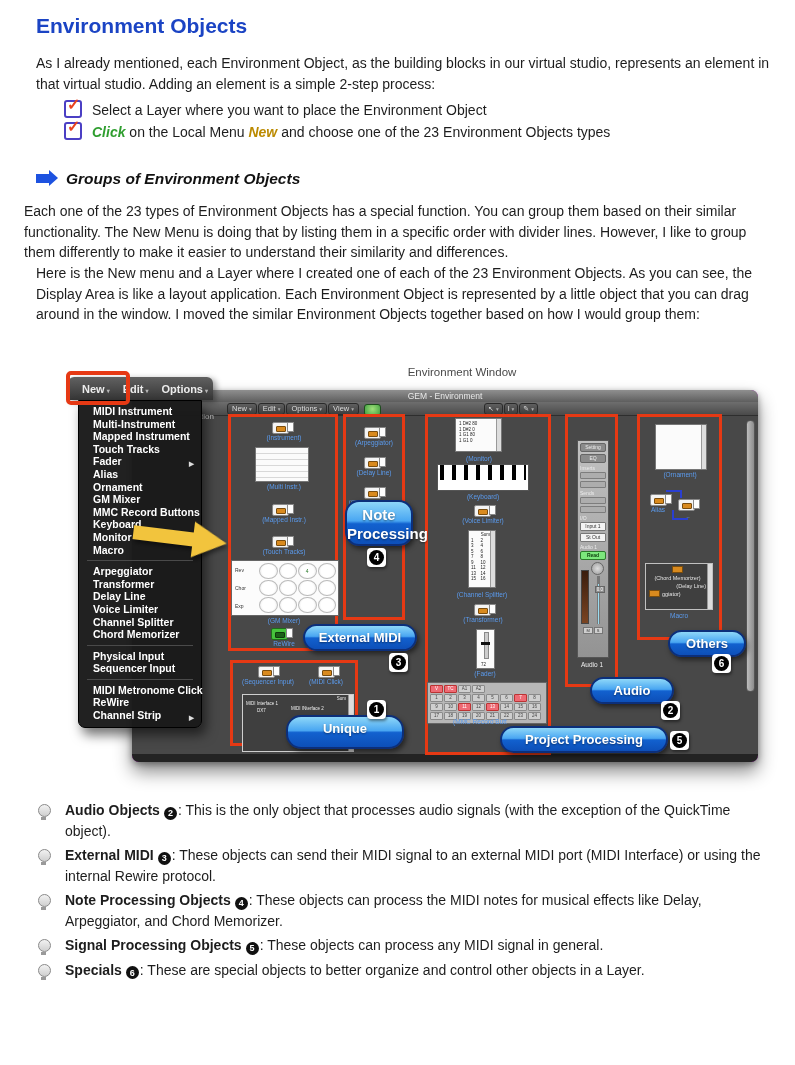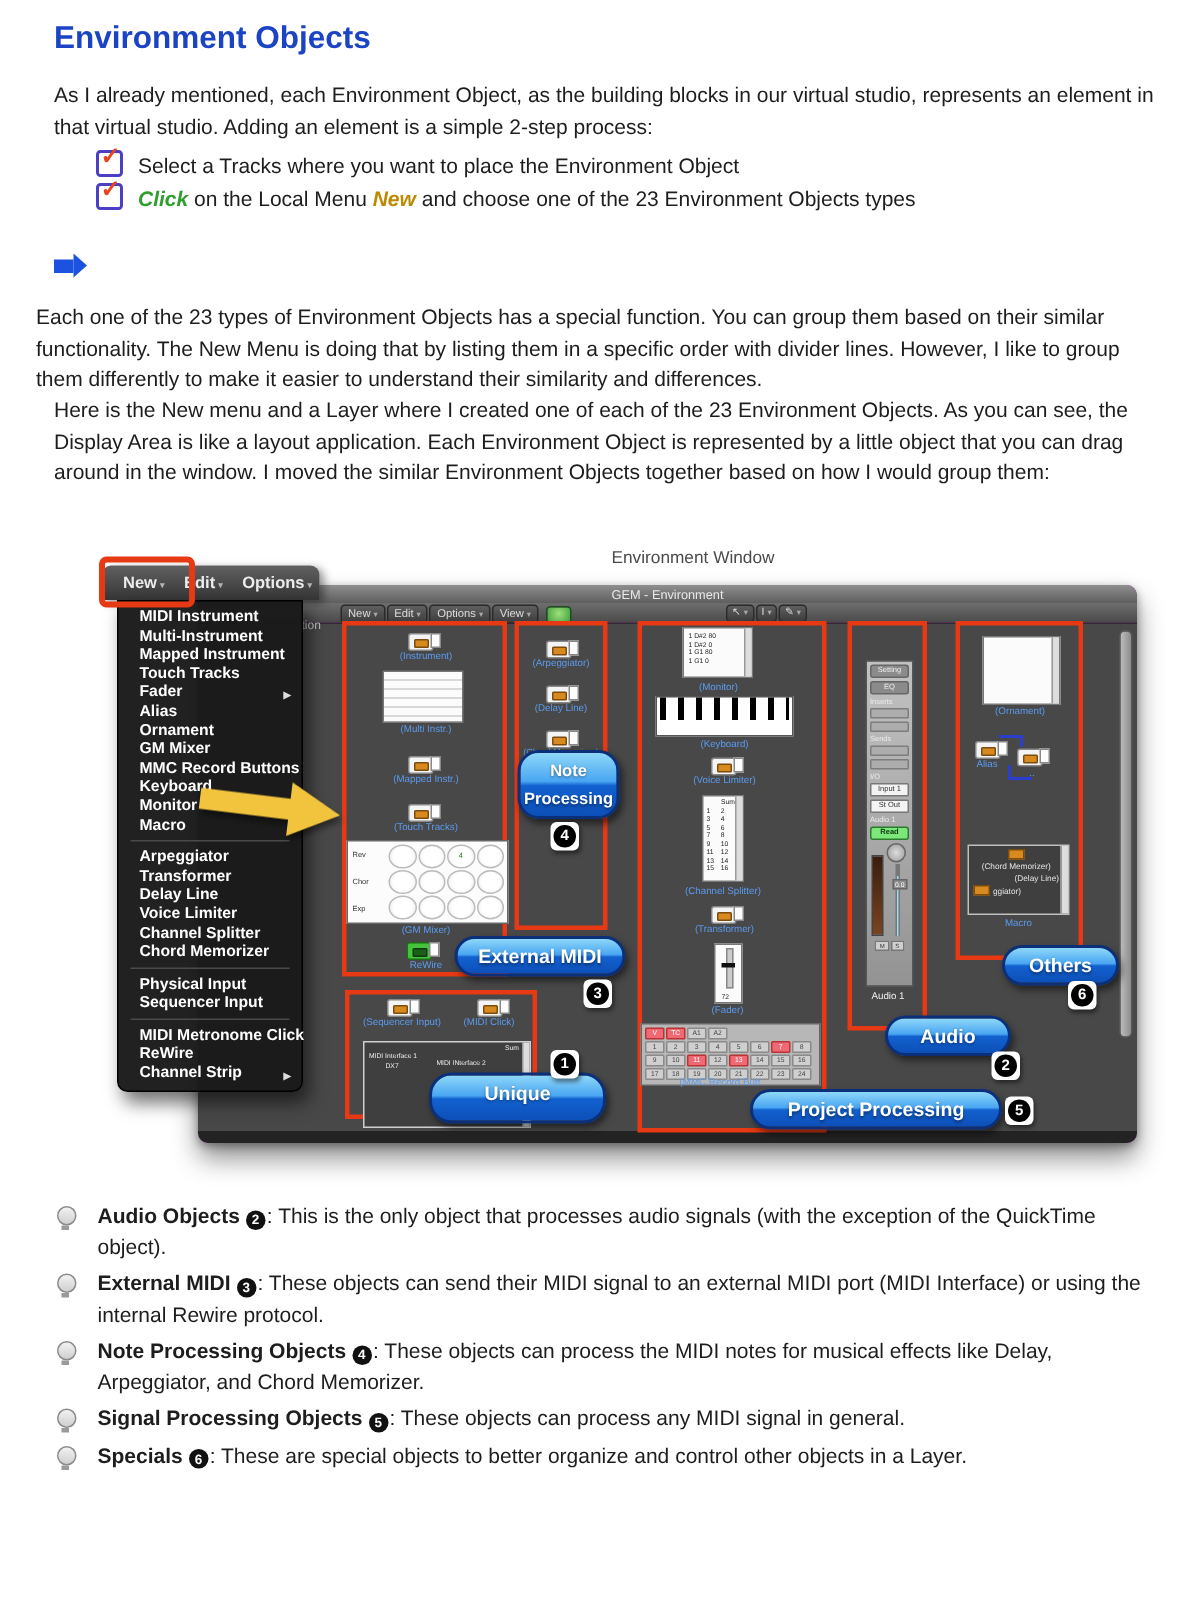--- a/index.html
+++ b/index.html
@@ -144,28 +144,28 @@
 </head>
 <body>
 
 <div id="page">
 
   <div class="abs h1" style="left:36px;top:14px;">Environment Objects</div>
 
   <div class="abs body-par" style="left:36px;top:53px;">As I already mentioned, each Environment Object, as the building blocks in our virtual studio, represents an element in that virtual studio. Adding an element is a simple 2-step process:</div>
 
   <div class="abs check-row" style="left:64px;top:100px;">
-    <span class="cb"></span><span>Select a Tracks where you want to place the Environment Object</span>
+    <span class="cb"></span><span>Select a Layer where you want to place the Environment Object</span>
   </div>
   <div class="abs check-row" style="left:64px;top:122px;">
     <span class="cb"></span><span class="green-word">Click</span><span> on the Local Menu </span><span class="gold-word">New</span><span> and choose one of the 23 Environment Objects types</span>
   </div>
 
   <div class="abs h2" style="left:36px;top:170px;">
-    <span class="harrow"></span>
+    <span class="harrow"></span><span>Groups of Environment Objects</span>
   </div>
 
   <div class="abs body-par" style="left:24px;top:201px;">Each one of the 23 types of Environment Objects has a special function. You can group them based on their similar functionality. The New Menu is doing that by listing them in a specific order with divider lines. However, I like to group them differently to make it easier to understand their similarity and differences.</div>
   <div class="abs body-par" style="left:36px;top:263px;">Here is the New menu and a Layer where I created one of each of the 23 Environment Objects. As you can see, the Display Area is like a layout application. Each Environment Object is represented by a little object that you can drag around in the window. I moved the similar Environment Objects together based on how I would group them:</div>
 
   <div class="abs fig-caption" style="left:132px;top:366px;width:660px;">Environment Window</div>
 
   <div class="abs win" style="left:132px;top:390px;width:626px;height:372px;">
     <div class="titlebar"><span>GEM - Environment</span></div>
     <div class="toolbar">
@@ -365,21 +365,21 @@
   <div class="olabel" style="left:678px;top:512px;width:20px;">..</div>
   <div class="macro" style="left:645px;top:563px;width:68px;height:47px;box-sizing:border-box;">
     <span class="ic"></span>
     <div style="text-align:center;">(Chord Memorizer)</div>
     <div style="text-align:right;">(Delay Line)</div>
     <div><span class="ic2"></span><span>ggiator)</span></div>
     <div class="scrollstrip"></div>
   </div>
   <div class="olabel" style="left:645px;top:612px;width:68px;">Macro</div>
 
-  <div class="badge" style="left:345px;top:500px;width:68px;height:46px;font-size:11px;line-height:19px;padding-top:3px;border-radius:14px;">
+  <div class="badge" style="left:345px;top:500px;width:68px;height:46px;font-size:15px;line-height:19px;padding-top:3px;border-radius:14px;">
     <div>Note</div>
     <div>Processing</div>
   </div>
   <div class="num-sticker" style="left:367px;top:548px;">
       <i>4</i>
     </div>
 
   <div class="badge" style="left:303px;top:624px;width:114px;height:27px;font-size:13px;line-height:23px;">External MIDI</div>
   <div class="num-sticker" style="left:389px;top:653px;">
       <i>3</i>

